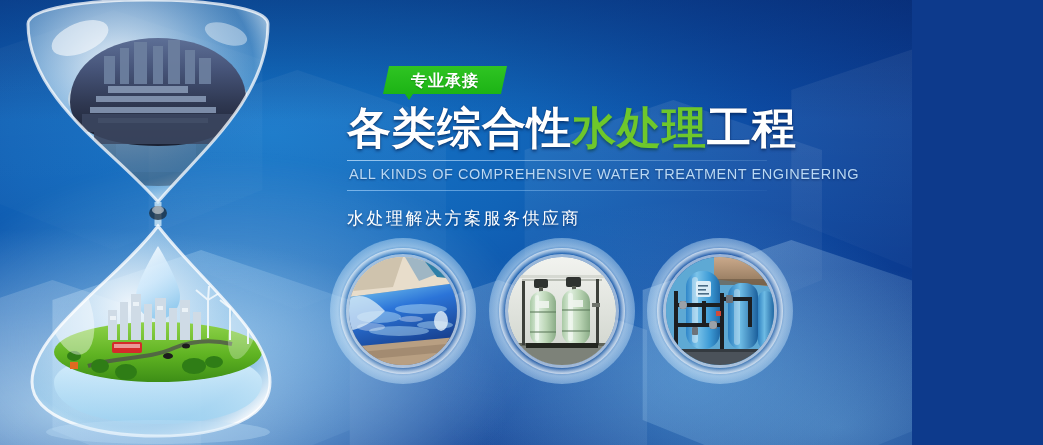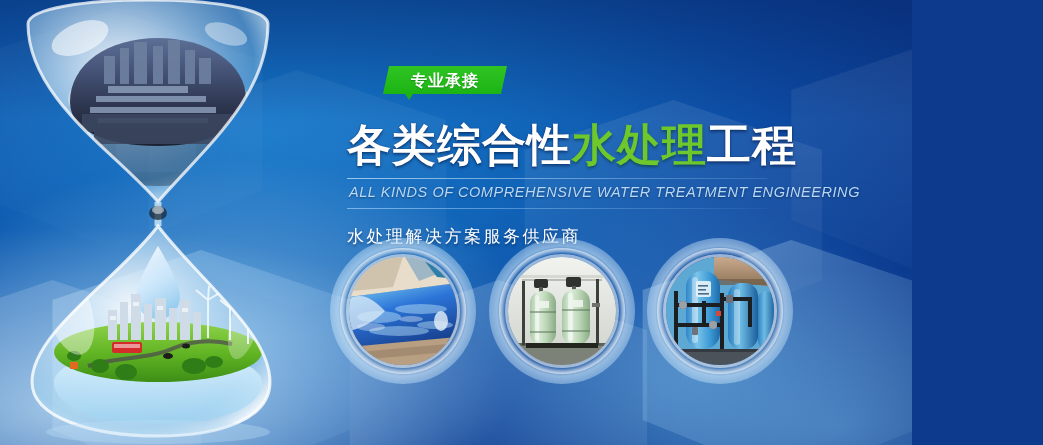--- a/index.html
+++ b/index.html
@@ -43,36 +43,34 @@
     clip-path:polygon(6px 0,124px 0,118px 28px,30px 28px,26px 34px,22px 28px,0 28px);
     height:34px;
   }
   .badge-txt{
     position:absolute;left:0;top:2px;width:124px;height:26px;line-height:26px;
     text-align:center;color:#ffffff;font-size:16px;font-weight:bold;letter-spacing:1px;
     text-shadow:0 1px 1px rgba(0,70,0,.35);
   }
 
   .title{
-    margin-top:20px;font-size:44px;line-height:52px;font-weight:bold;color:#ffffff;
+    margin-top:2px;font-size:44px;line-height:52px;font-weight:bold;color:#ffffff;
     letter-spacing:1px;white-space:nowrap;
     text-shadow:0 2px 3px rgba(0,25,70,.55),0 0 1px rgba(0,30,80,.9);
-    font-family:Liberation Serif, serif;
   }
   .title .green{color:#6ec72b;text-shadow:0 2px 3px rgba(0,45,10,.45);}
 
   .rule{height:1px;background:linear-gradient(90deg,rgba(176,214,247,.85),rgba(176,214,247,.15));}
   .rule.top{margin-top:6px;}
   .rule.bottom{margin-top:4px;background:linear-gradient(90deg,rgba(150,200,245,.75),rgba(150,200,245,.05));}
 
   .subtitle{
     color:#b9d8f4;font-size:14.5px;line-height:21px;letter-spacing:.55px;
     white-space:nowrap;padding:3px 0 1px 2px;
     text-shadow:0 1px 2px rgba(0,25,70,.5);
-    font-style:italic;
   }
 
   .tagline{
     margin-top:16px;color:#ffffff;font-size:17px;letter-spacing:2.5px;
     white-space:nowrap;text-shadow:0 2px 3px rgba(0,25,70,.5);
   }
 
   
   .circles{position:absolute;left:330px;top:238px;width:490px;height:150px;}
   .circ{

